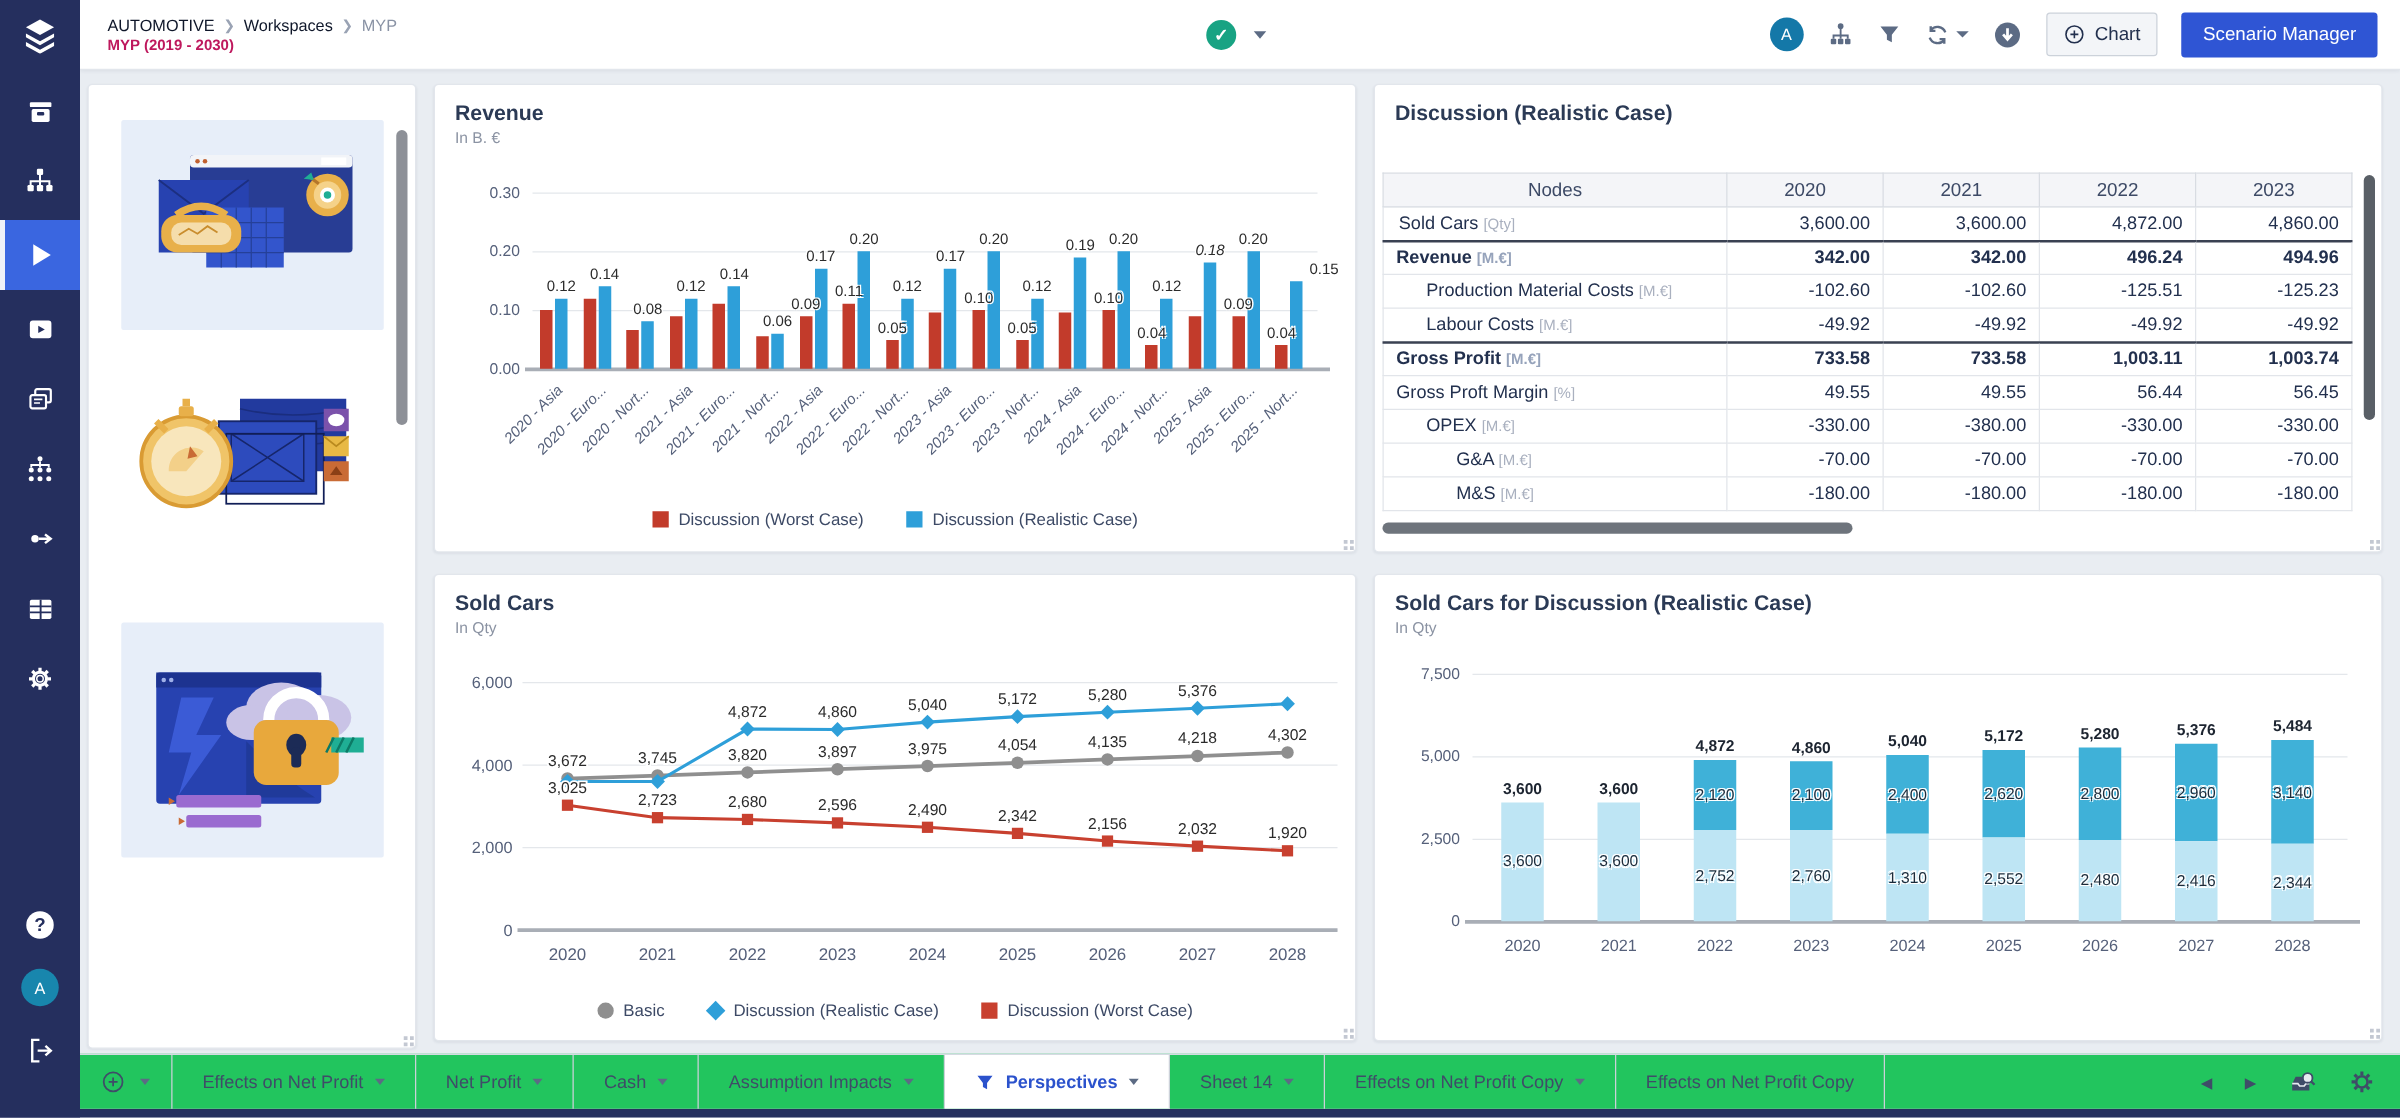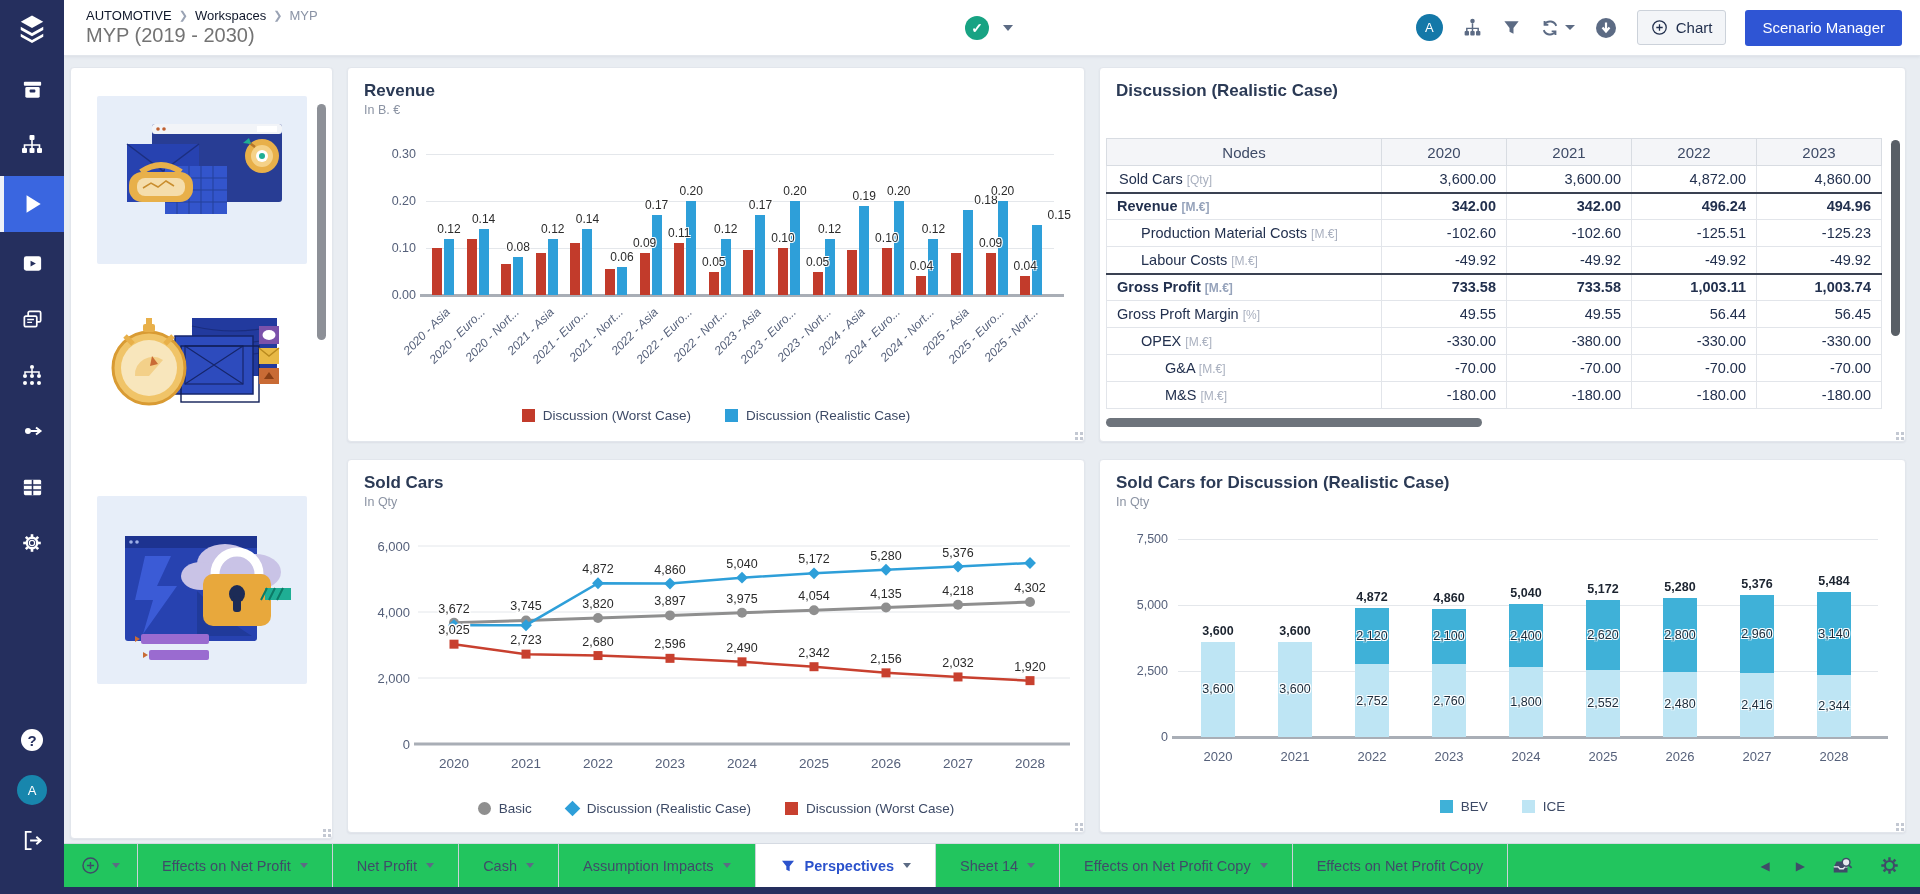--- a/index.html
+++ b/index.html
@@ -17,21 +17,21 @@
   .help-circle { width:22px; height:22px; border-radius:50%; background:#fff; color:#252f5e; font-weight:bold; font-size:15px; display:flex; align-items:center; justify-content:center; }
   .avatar-side { width:30px; height:30px; border-radius:50%; background:#1886ad; color:#fff; font-size:13px; display:flex; align-items:center; justify-content:center; }
 
   
   .topbar { position:absolute; left:64px; top:0; right:0; height:56px; background:#ffffff; border-bottom:1px solid #e2e6ec; box-shadow:0 1px 3px rgba(40,50,80,.08); display:flex; align-items:center; z-index:20; }
   .crumb-wrap { padding-left:22px; display:flex; flex-direction:column; justify-content:center; }
   .breadcrumb { font-size:13px; display:flex; gap:7px; align-items:center; }
   .breadcrumb .lnk { color:#0f172a; cursor:pointer; }
   .breadcrumb .cur { color:#8a93a5; }
   .breadcrumb .sep { color:#9aa3b4; font-size:11px; }
-  .page-title { font-size:20px; font-weight:normal; color:#737373; margin-top:1px; }
+  .page-title { font-size:12px; font-weight:bold; color:#be185d; margin-top:1px; }
   .sync-status { position:absolute; left:901px; top:0; height:56px; display:flex; align-items:center; gap:14px; }
   .check-circle { width:24px; height:24px; border-radius:50%; background:#18a383; color:#fff; font-size:14px; font-weight:bold; display:flex; align-items:center; justify-content:center; cursor:pointer; }
   .caret { width:0; height:0; border-left:5px solid transparent; border-right:5px solid transparent; border-top:6px solid #5c6b84; display:inline-block; }
   .top-actions { margin-left:auto; display:flex; align-items:center; gap:19px; padding-right:18px; }
   .avatar-top { width:27px; height:27px; border-radius:50%; background:#1478a8; color:#fff; font-size:13px; display:flex; align-items:center; justify-content:center; cursor:pointer; }
   .icon-btn { color:#5c6b84; display:flex; align-items:center; cursor:pointer; }
   .refresh-group { display:flex; align-items:center; gap:5px; cursor:pointer; }
   .btn-chart { height:35px; display:flex; align-items:center; gap:8px; background:#f3f5f8; border:1px solid #ccd2da; border-radius:3px; padding:0 13px; font-size:15px; color:#22304e; cursor:pointer; }
   .btn-primary { height:36px; background:#2f55d4; border:none; border-radius:3px; color:#fff; font-size:15px; padding:0 17px; cursor:pointer; font-family:"Liberation Sans",sans-serif; }
 
@@ -431,21 +431,21 @@
           <div class="bar" style="height: 18.8px; background: rgb(194, 59, 43);"></div>
           <div class="bar" style="height: 56.4px; background: rgb(46, 159, 217);"></div>
         </div>
         <div class="bar-label" style="left: 495.4px; top: 105.2px;">0.04</div>
         <div class="bar-label" style="left: 507.4px; top: 67.6px;">0.12</div>
         <div class="xlab-rot" style="left: 391.4px; top: 151px;">2024 - Nort...</div>
         <div class="bargroup" style="left: 525px;">
           <div class="bar" style="height: 42.3px; background: rgb(194, 59, 43);"></div>
           <div class="bar" style="height: 84.6px; background: rgb(46, 159, 217);"></div>
         </div>
-        <div class="bar-label" style="left: 560px; top: 39.4px;">0.18</div>
+        <div class="bar-label" style="left: 542px; top: 39.4px; font-style: italic;">0.18</div>
         <div class="xlab-rot" style="left: 426px; top: 151px;">2025 - Asia</div>
         <div class="bargroup" style="left: 559.6px;">
           <div class="bar" style="height: 42.3px; background: rgb(194, 59, 43);"></div>
           <div class="bar" style="height: 94px; background: rgb(46, 159, 217);"></div>
         </div>
         <div class="bar-label" style="left: 564.6px; top: 81.7px;">0.09</div>
         <div class="bar-label" style="left: 576.6px; top: 30px;">0.20</div>
         <div class="xlab-rot" style="left: 460.6px; top: 151px;">2025 - Euro...</div>
         <div class="bargroup" style="left: 594.2px;">
           <div class="bar" style="height: 18.8px; background: rgb(194, 59, 43);"></div>
@@ -685,21 +685,21 @@
           <div style="height: 55.44px; background: rgb(63, 177, 216);"></div>
         </div>
         <div class="seg-label" style="left: 271px; top: 161.568px;">2,760</div>
         <div class="seg-label" style="left: 271px; top: 97.416px;">2,100</div>
         <div class="total-label" style="left: 271px; top: 51.696px;">4,860</div>
         <div class="xlab" style="left: 271px; top: 210px;">2023</div>
         <div class="stackbar" style="left: 331px; width: 34px;">
           <div style="height: 69.696px; background: rgb(190, 229, 244);"></div>
           <div style="height: 63.36px; background: rgb(63, 177, 216);"></div>
         </div>
-        <div class="seg-label" style="left: 348px; top: 163.152px;">1,800</div>
+        <div class="seg-label" style="left: 348px; top: 163.152px;">1,310</div>
         <div class="seg-label" style="left: 348px; top: 96.624px;">2,400</div>
         <div class="total-label" style="left: 348px; top: 46.944px;">5,040</div>
         <div class="xlab" style="left: 348px; top: 210px;">2024</div>
         <div class="stackbar" style="left: 408px; width: 34px;">
           <div style="height: 67.3728px; background: rgb(190, 229, 244);"></div>
           <div style="height: 69.168px; background: rgb(63, 177, 216);"></div>
         </div>
         <div class="seg-label" style="left: 425px; top: 164.314px;">2,552</div>
         <div class="seg-label" style="left: 425px; top: 96.0432px;">2,620</div>
         <div class="total-label" style="left: 425px; top: 43.4592px;">5,172</div>
@@ -721,30 +721,20 @@
         <div class="total-label" style="left: 579px; top: 38.0736px;">5,376</div>
         <div class="xlab" style="left: 579px; top: 210px;">2027</div>
         <div class="stackbar" style="left: 639px; width: 34px;">
           <div style="height: 61.8816px; background: rgb(190, 229, 244);"></div>
           <div style="height: 82.896px; background: rgb(63, 177, 216);"></div>
         </div>
         <div class="seg-label" style="left: 656px; top: 167.059px;">2,344</div>
         <div class="seg-label" style="left: 656px; top: 94.6704px;">3,140</div>
         <div class="total-label" style="left: 656px; top: 35.2224px; text-align: right;">5,484</div>
         <div class="xlab" style="left: 656px; top: 210px;">2028</div>
-      </div>
-    <div class="legend" id="stk-legend" style="bottom:18px;">
-        <div class="item">
-          <span class="sw" style="background: rgb(63, 177, 216);"></span>
-          <span>BEV</span>
-        </div>
-        <div class="item">
-          <span class="sw" style="background: rgb(190, 229, 244);"></span>
-          <span>ICE</span>
-        </div>
       </div>
     <div class="grip"></div>
   </section>
 </div>
 
 <footer class="tabbar">
   <div class="tabcell first">
     <svg width="19" height="19" viewBox="0 0 24 24">
         <circle cx="12" cy="12" r="9.5" fill="none" stroke="#3f4c68" stroke-width="1.8"></circle>
         <path d="M12 7.5 v9 M7.5 12 h9" stroke="#3f4c68" stroke-width="1.8"></path>

